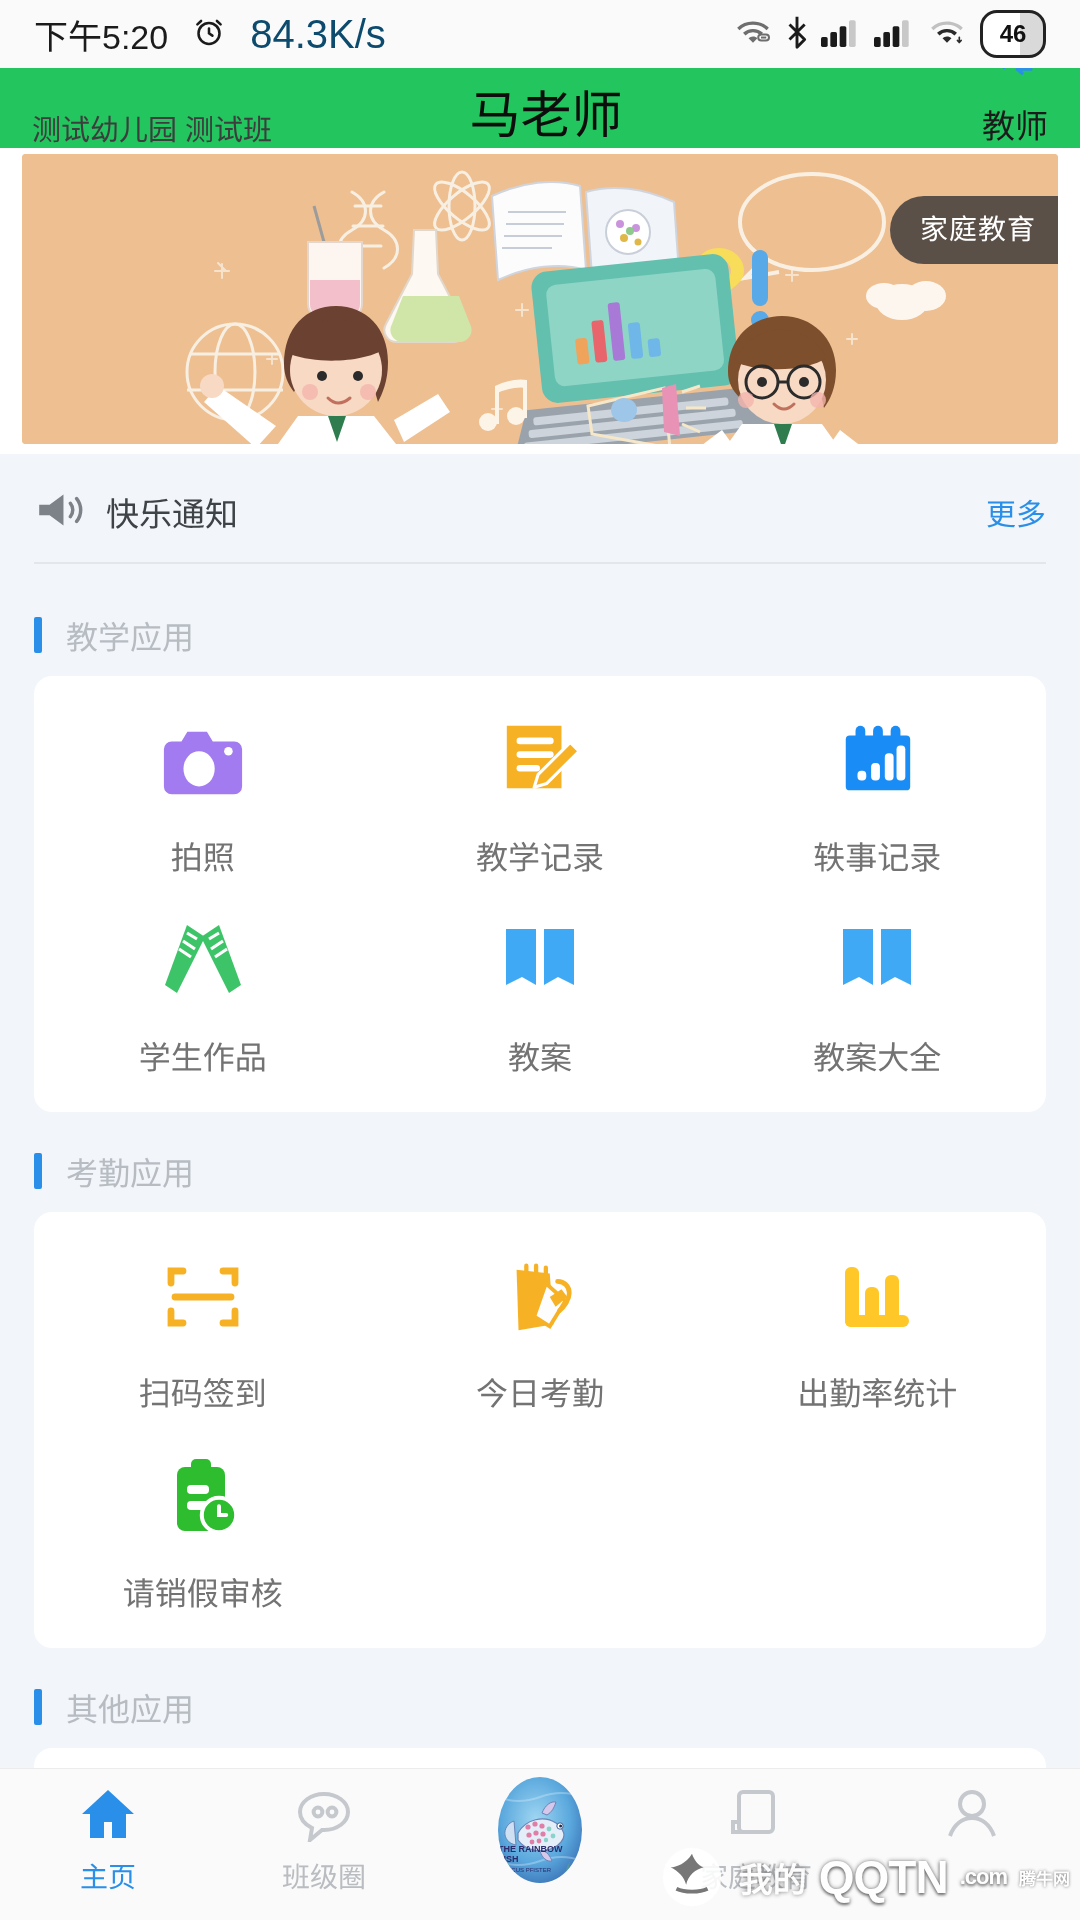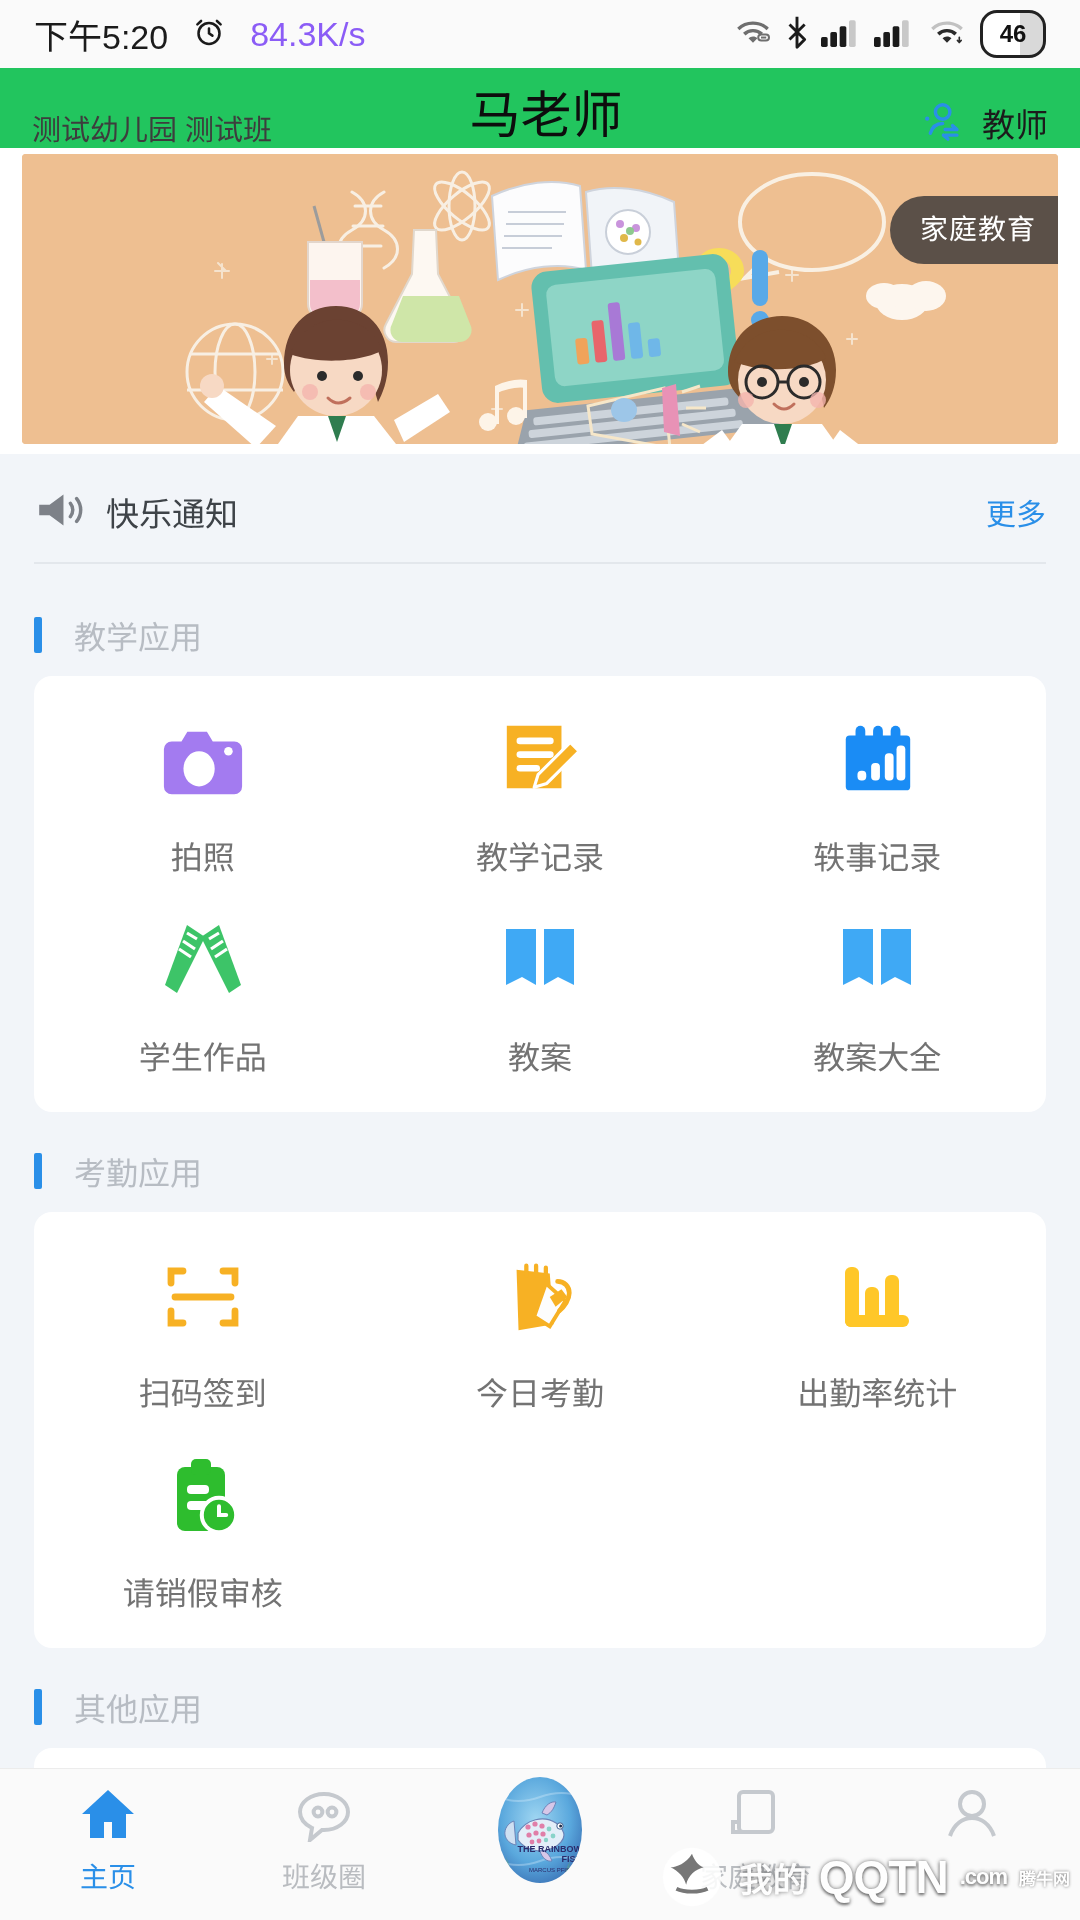--- a/index.html
+++ b/index.html
@@ -19,21 +19,21 @@
   
   .statusbar {
     height: 68px; flex: 0 0 68px;
     background: #fafafa;
     display: flex; align-items: center;
     padding: 0 34px;
     position: relative; z-index: 5;
   }
   .sb-left { display: flex; align-items: center; gap: 24px; }
   .sb-time { font-size: 34px; color: #1b1b1b; letter-spacing: 0px; }
-  .sb-speed { font-size: 34px; color: #8b5cf6; }
+  .sb-speed { font-size: 40px; color: #0c4a6e; }
   .sb-right { margin-left: auto; display: flex; align-items: center; gap: 13px; }
   .sb-ico { display: block; }
   .battery {
     width: 66px; height: 48px; border: 3px solid #222; border-radius: 17px;
     display: flex; align-items: center; justify-content: center;
     font-size: 24px; color: #111; font-weight: bold; position: relative;
     background: linear-gradient(to right,#fff 0 62%, #d9d9d9 62% 100%);
   }
 
   
@@ -42,21 +42,21 @@
     background: #22c55e;
     display: flex; align-items: flex-end;
     padding: 0 32px;
     position: relative;
   }
   .appbar-left { font-size: 29px; color: #3d3d3d; white-space: nowrap; }
   .appbar-title {
     position: absolute; left: 12px; right: 0; text-align: center;
     font-size: 51px; color: #0d0d0d; font-weight: normal; pointer-events: none;
   }
-  .appbar-right { margin-left: auto; display: flex; align-items: center; gap: 18px; z-index: 2; }
+  .appbar-right { margin-left: auto; display: flex; align-items: center; gap: 18px; z-index: 2; flex-direction: column; }
   .role-label { font-size: 33px; color: #1b1b1b; }
 
   
   .banner-wrap {
     background: #ffffff;
     padding: 6px 22px 10px 22px;
     flex: 0 0 auto;
   }
   .banner {
     position: relative; height: 290px; border-radius: 4px; overflow: hidden;
@@ -81,21 +81,21 @@
     display: flex; align-items: center;
     padding-bottom: 26px;
     border-bottom: 2px solid #e3e7ec;
   }
   .notice-title { font-size: 33px; color: #3e4348; margin-left: 20px; }
   .notice-more { margin-left: auto; font-size: 30px; color: #2a8fe8; }
 
   
   .scroll-area { flex: 1 1 auto; overflow: hidden; }
   .section-head {
-    display: flex; align-items: center; gap: 32px;
+    display: flex; align-items: center; gap: 24px;
     padding: 36px 34px 18px 34px;
   }
   .sec-bar { width: 8px; height: 36px; background: #2a8fe8; border-radius: 2px; }
   .sec-text { font-size: 32px; color: #b7bcc3; }
 
   .card {
     margin: 0 34px; background: #fff; border-radius: 18px;
     padding: 18px 0 18px 0;
   }
   .grid { display: flex; flex-wrap: wrap; }
@@ -120,21 +120,21 @@
   }
   .tab-ico { height: 62px; display: flex; align-items: center; justify-content: center; }
   .tab-label { margin-top: 10px; font-size: 28px; color: #b9bcc0; }
   .tab.active .tab-label { color: #2a8fe8; }
   .tab-fish {
     width: 84px; height: 106px; border-radius: 50%;
     overflow: hidden; position: relative; margin-top: -6px;
   }
   .fish-label {
     position: absolute; bottom: 8px; left: 0; right: 0;
-    text-align: right; font-size: 9px; color: #2b2b6b; font-weight: bold;
+    text-align: left; font-size: 9px; color: #2b2b6b; font-weight: bold;
     line-height: 1.1;
   }
   .fish-sub { font-size: 6px; font-weight: normal; }
 
   
   .watermark {
     position: absolute; right: 10px; bottom: 8px;
     display: flex; align-items: center; gap: 12px;
     opacity: .92; pointer-events: none;
   }

